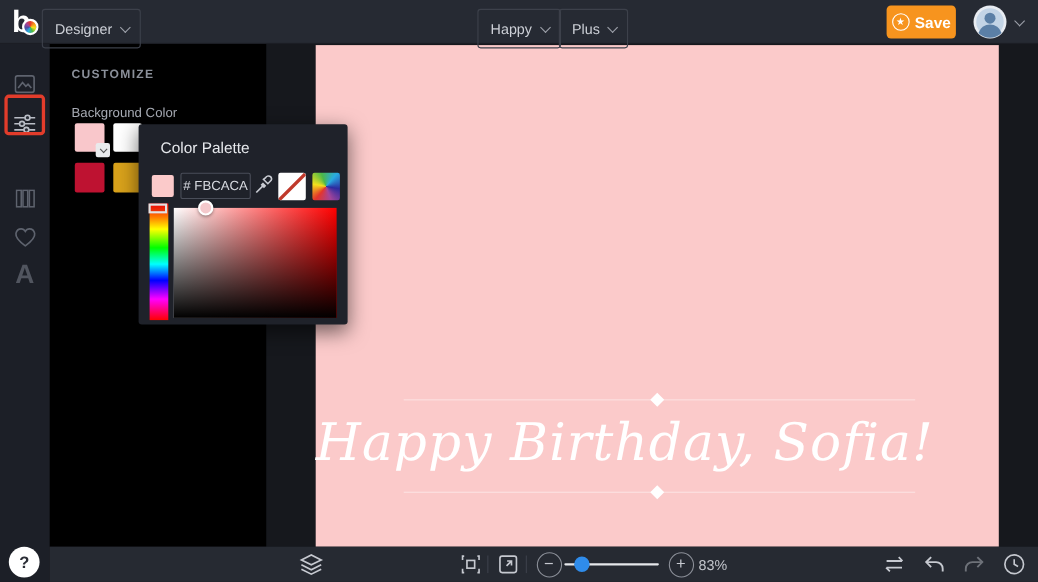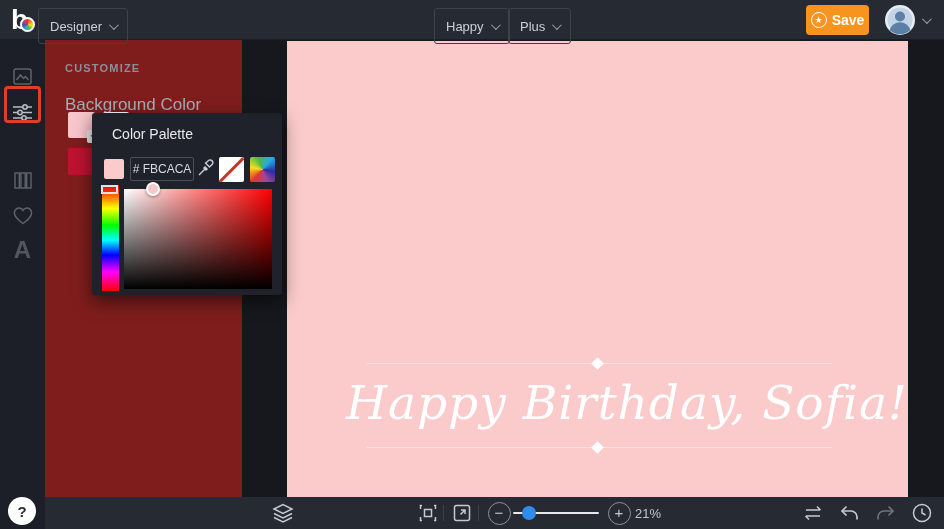--- a/index.html
+++ b/index.html
@@ -49,33 +49,33 @@
     position:absolute; left:4px; top:46px; width:37px; height:37px;
     border:3px solid #E23C2B; border-radius:4px; pointer-events:none;
   }
   .help {
     position:absolute; left:8px; top:497px; width:28px; height:28px; border-radius:50%;
     background:#FFF; color:#2A2D35; font-size:15px; font-weight:bold;
     display:flex; align-items:center; justify-content:center; cursor:pointer; z-index:25;
   }
 
   
-  .panel { position:absolute; left:45px; top:40px; width:197px; height:457px; background:#7f1d1d; z-index:10; }
+  .panel { position:absolute; left:45px; top:40px; width:197px; height:457px; background:#000000; z-index:10; }
   .panel-title { position:absolute; left:20px; top:22px; color:#8A8F99; font-size:11px; letter-spacing:1.2px; font-weight:bold; }
-  .section-label { position:absolute; left:20px; top:55px; color:#A7ABB4; font-size:17px; }
+  .section-label { position:absolute; left:20px; top:55px; color:#A7ABB4; font-size:12px; }
   .swatch { position:absolute; border-radius:2px; cursor:pointer; }
   .sw-badge {
     position:absolute; right:-5px; bottom:-5px; width:13px; height:13px; border-radius:2px;
     background:#E9EAEC; display:flex; align-items:center; justify-content:center;
   }
   .sw-badge .chev { width:5px; height:5px; border-color:#555; transform:rotate(45deg) translateY(-1px); }
 
   
   .popup {
-    position:absolute; left:92px; top:113px; width:190px; height:182px;
+    position:absolute; left:126px; top:113px; width:190px; height:182px;
     background:#1F222A; border-radius:3px; box-shadow:0 6px 18px rgba(0,0,0,.55); z-index:40;
   }
   .popup-title { position:absolute; left:20px; top:13px; color:#E6E8EC; font-size:14px; }
   .mini-swatch { position:absolute; left:12px; top:46px; width:20px; height:20px; border-radius:2px; cursor:pointer; }
   .hex-box {
     position:absolute; left:38px; top:44px; width:64px; height:24px;
     border:1px solid #4A4E59; border-radius:2px; background:transparent;
     color:#D6D9DF; font-size:12px; font-family:"Liberation Sans",sans-serif;
     text-align:center; line-height:22px;
   }
@@ -107,21 +107,21 @@
   }
 
   
   .canvas { position:absolute; left:287px; top:41px; width:621px; height:456px; z-index:5; }
   .deco-line { position:absolute; left:80px; right:76px; height:1px; background:rgba(255,255,255,.45); }
   .deco-diamond {
     position:absolute; left:50%; width:9px; height:9px; margin-left:-4.5px;
     background:#FFF; transform:rotate(45deg);
   }
   .canvas-text {
-    position:absolute; left:0; right:0; top:334px; text-align:right;
+    position:absolute; left:0; right:0; top:334px; text-align:left;
     font-family:"DejaVu Serif","Liberation Serif",serif; font-style:italic;
     font-size:47px; color:#FFF; letter-spacing:1px; white-space:nowrap;
   }
 
   
   .toolbar {
     position:absolute; left:45px; top:497px; width:899px; height:32px;
     background:#262A32; z-index:15;
   }
   .tool { position:absolute; top:0; height:32px; display:flex; align-items:center; justify-content:center; cursor:pointer; }
@@ -294,21 +294,21 @@
     <div class="vdiv" style="left:433px"></div>
     <div class="tool" style="left:440px;width:28px;top:4px;height:24px;">
       <div class="circle-btn">−</div>
     </div>
     <div class="slider-track">
       <div class="slider-knob" style="background: rgb(47, 140, 235);"></div>
     </div>
     <div class="tool" style="left:560px;width:28px;top:4px;height:24px;">
       <div class="circle-btn">+</div>
     </div>
-    <div class="zoom-label">21%</div>
+    <div class="zoom-label">83%</div>
     <div class="tool" style="left:752px;width:32px;">
       <svg width="20" height="16" viewBox="0 0 20 16">
         <g fill="none" stroke="#C6C9D0" stroke-width="1.6">
           <path d="M3 5 H17 M14 1.5 L17.5 5"></path>
           <path d="M17 11 H3 M6 14.5 L2.5 11"></path>
         </g>
       </svg>
     </div>
     <div class="tool" style="left:788px;width:32px;">
       <svg width="19" height="16" viewBox="0 0 19 16">

